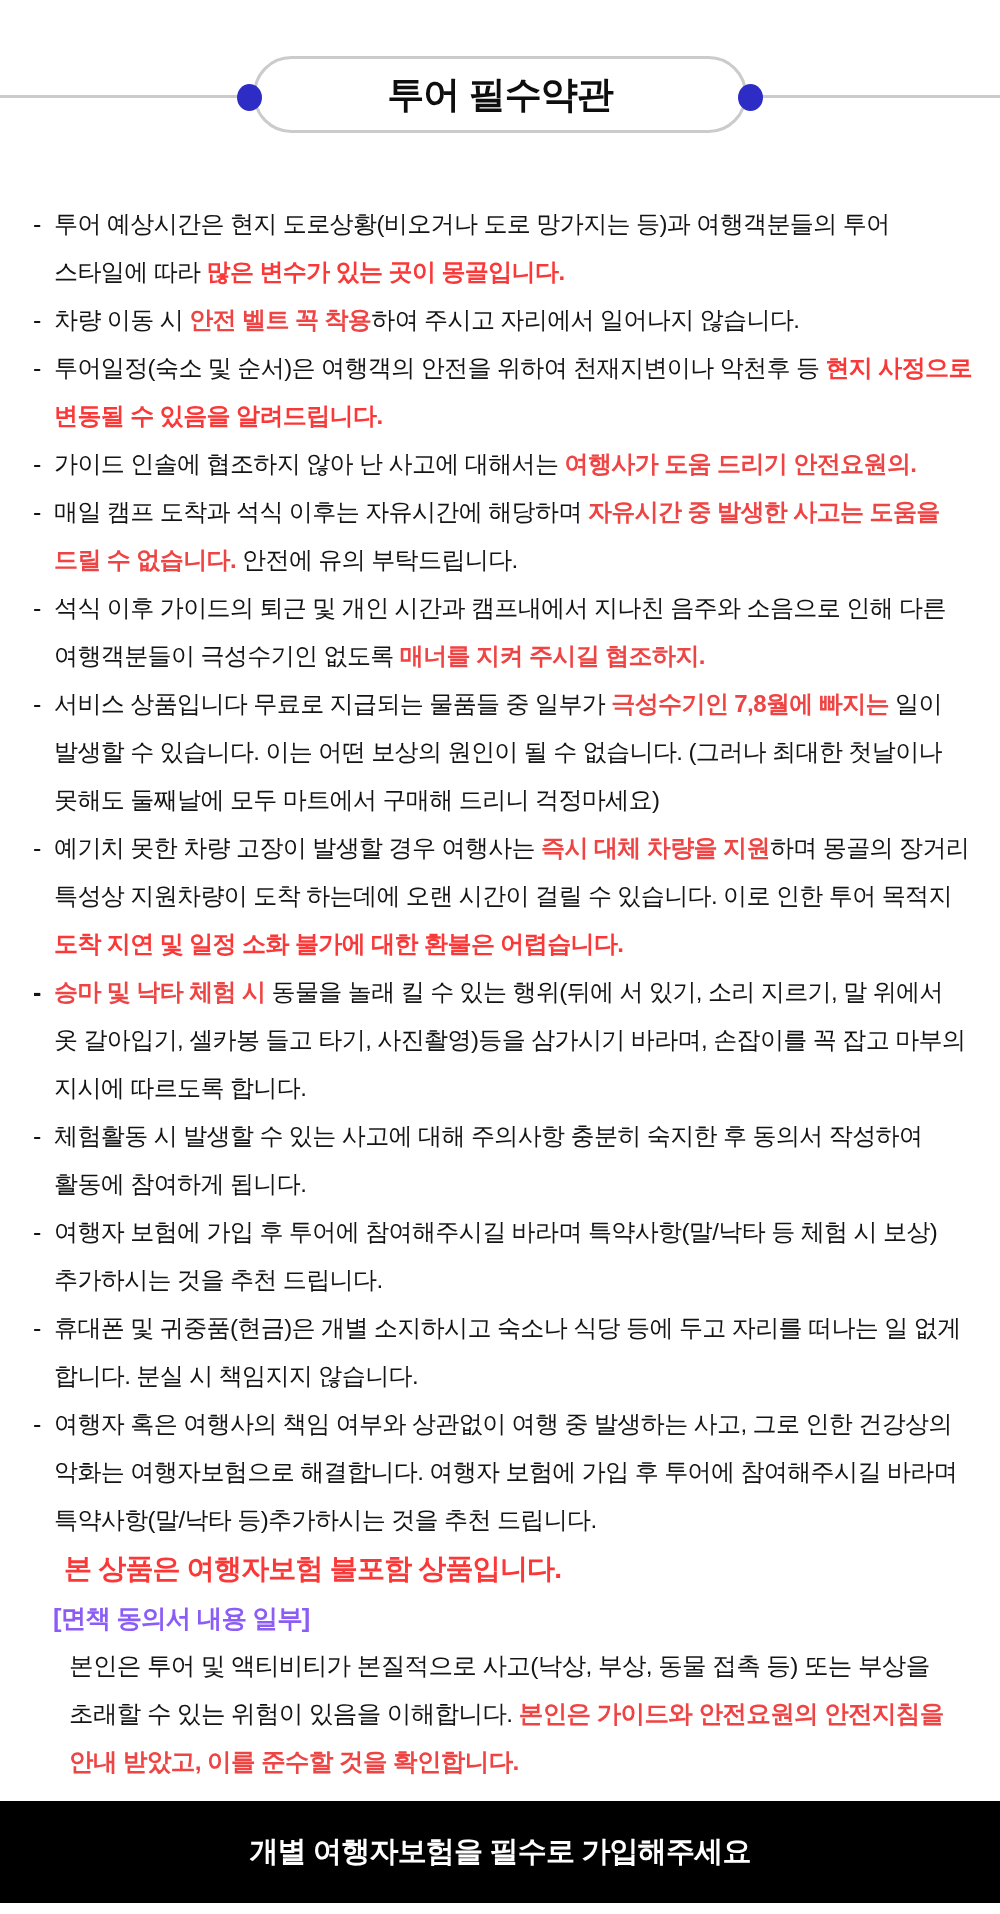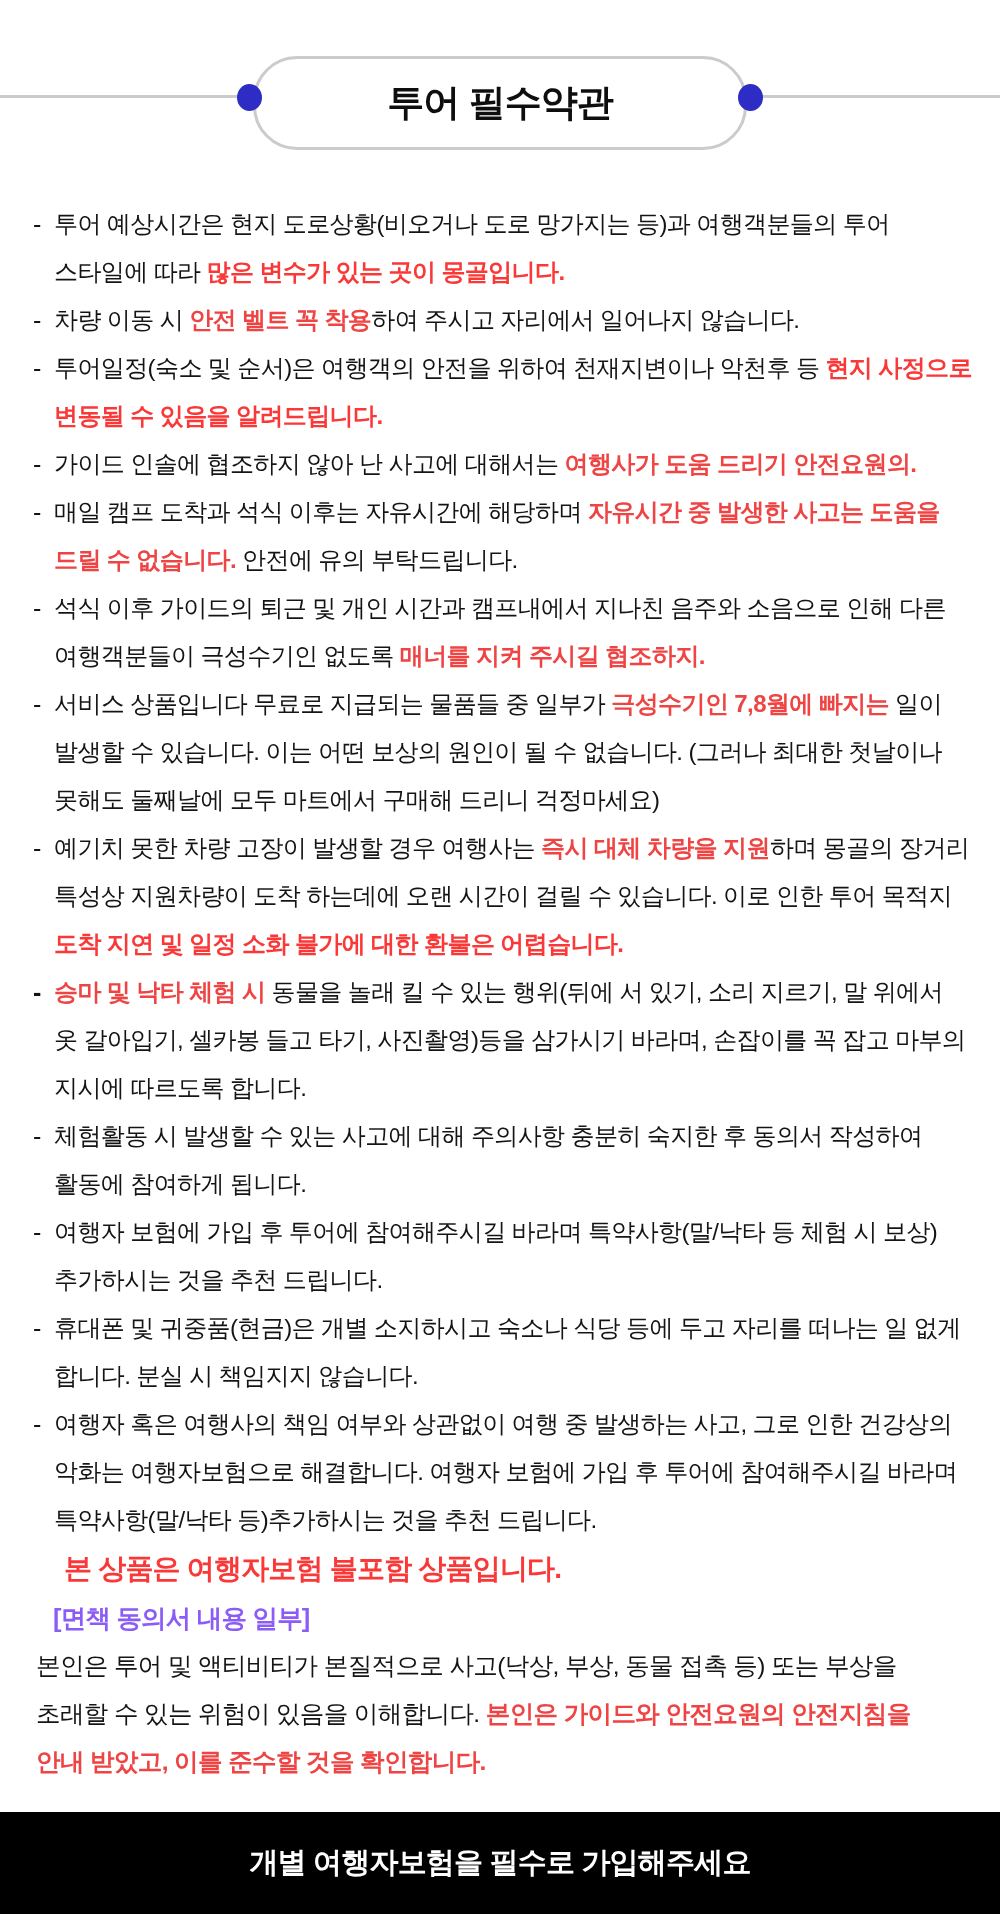--- a/index.html
+++ b/index.html
@@ -31,21 +31,21 @@
   }
   .header-rule{
     position:absolute;
     left:0; right:0; top:95px;
     height:3px;
     background:var(--divider-gray);
   }
   .header-pill{
     position:absolute;
     left:253px; top:56px;
-    width:494px; height:94px;
+    width:494px; height:77px;
     background:#ffffff;
     border:3px solid var(--divider-gray);
     border-radius:44px;
     display:flex;
     align-items:center;
     justify-content:center;
   }
   .header-title{
     font-size:37px;
     font-weight:bold;
@@ -99,33 +99,33 @@
   }
   .disclaimer-heading{
     margin-left:20px;
     font-size:25.5px;
     font-weight:bold;
     line-height:48px;
     letter-spacing:-0.8px;
     color:#8b5cf6;
   }
   .disclaimer-para{
-    margin-left:3px;
+    margin-left:36px;
     max-width:915px;
     font-size:24.5px;
     line-height:48px;
     letter-spacing:-0.6px;
     word-break:keep-all;
     color:var(--ink);
   }
 
   
   .footer-bar{
     position:absolute;
-    left:0; bottom:0;
+    left:0; bottom:11px;
     width:1000px; height:102px;
     background:var(--footer-bg);
     display:flex;
     align-items:center;
     justify-content:center;
   }
   .footer-text{
     color:#ffffff;
     font-size:29px;
     font-weight:bold;

